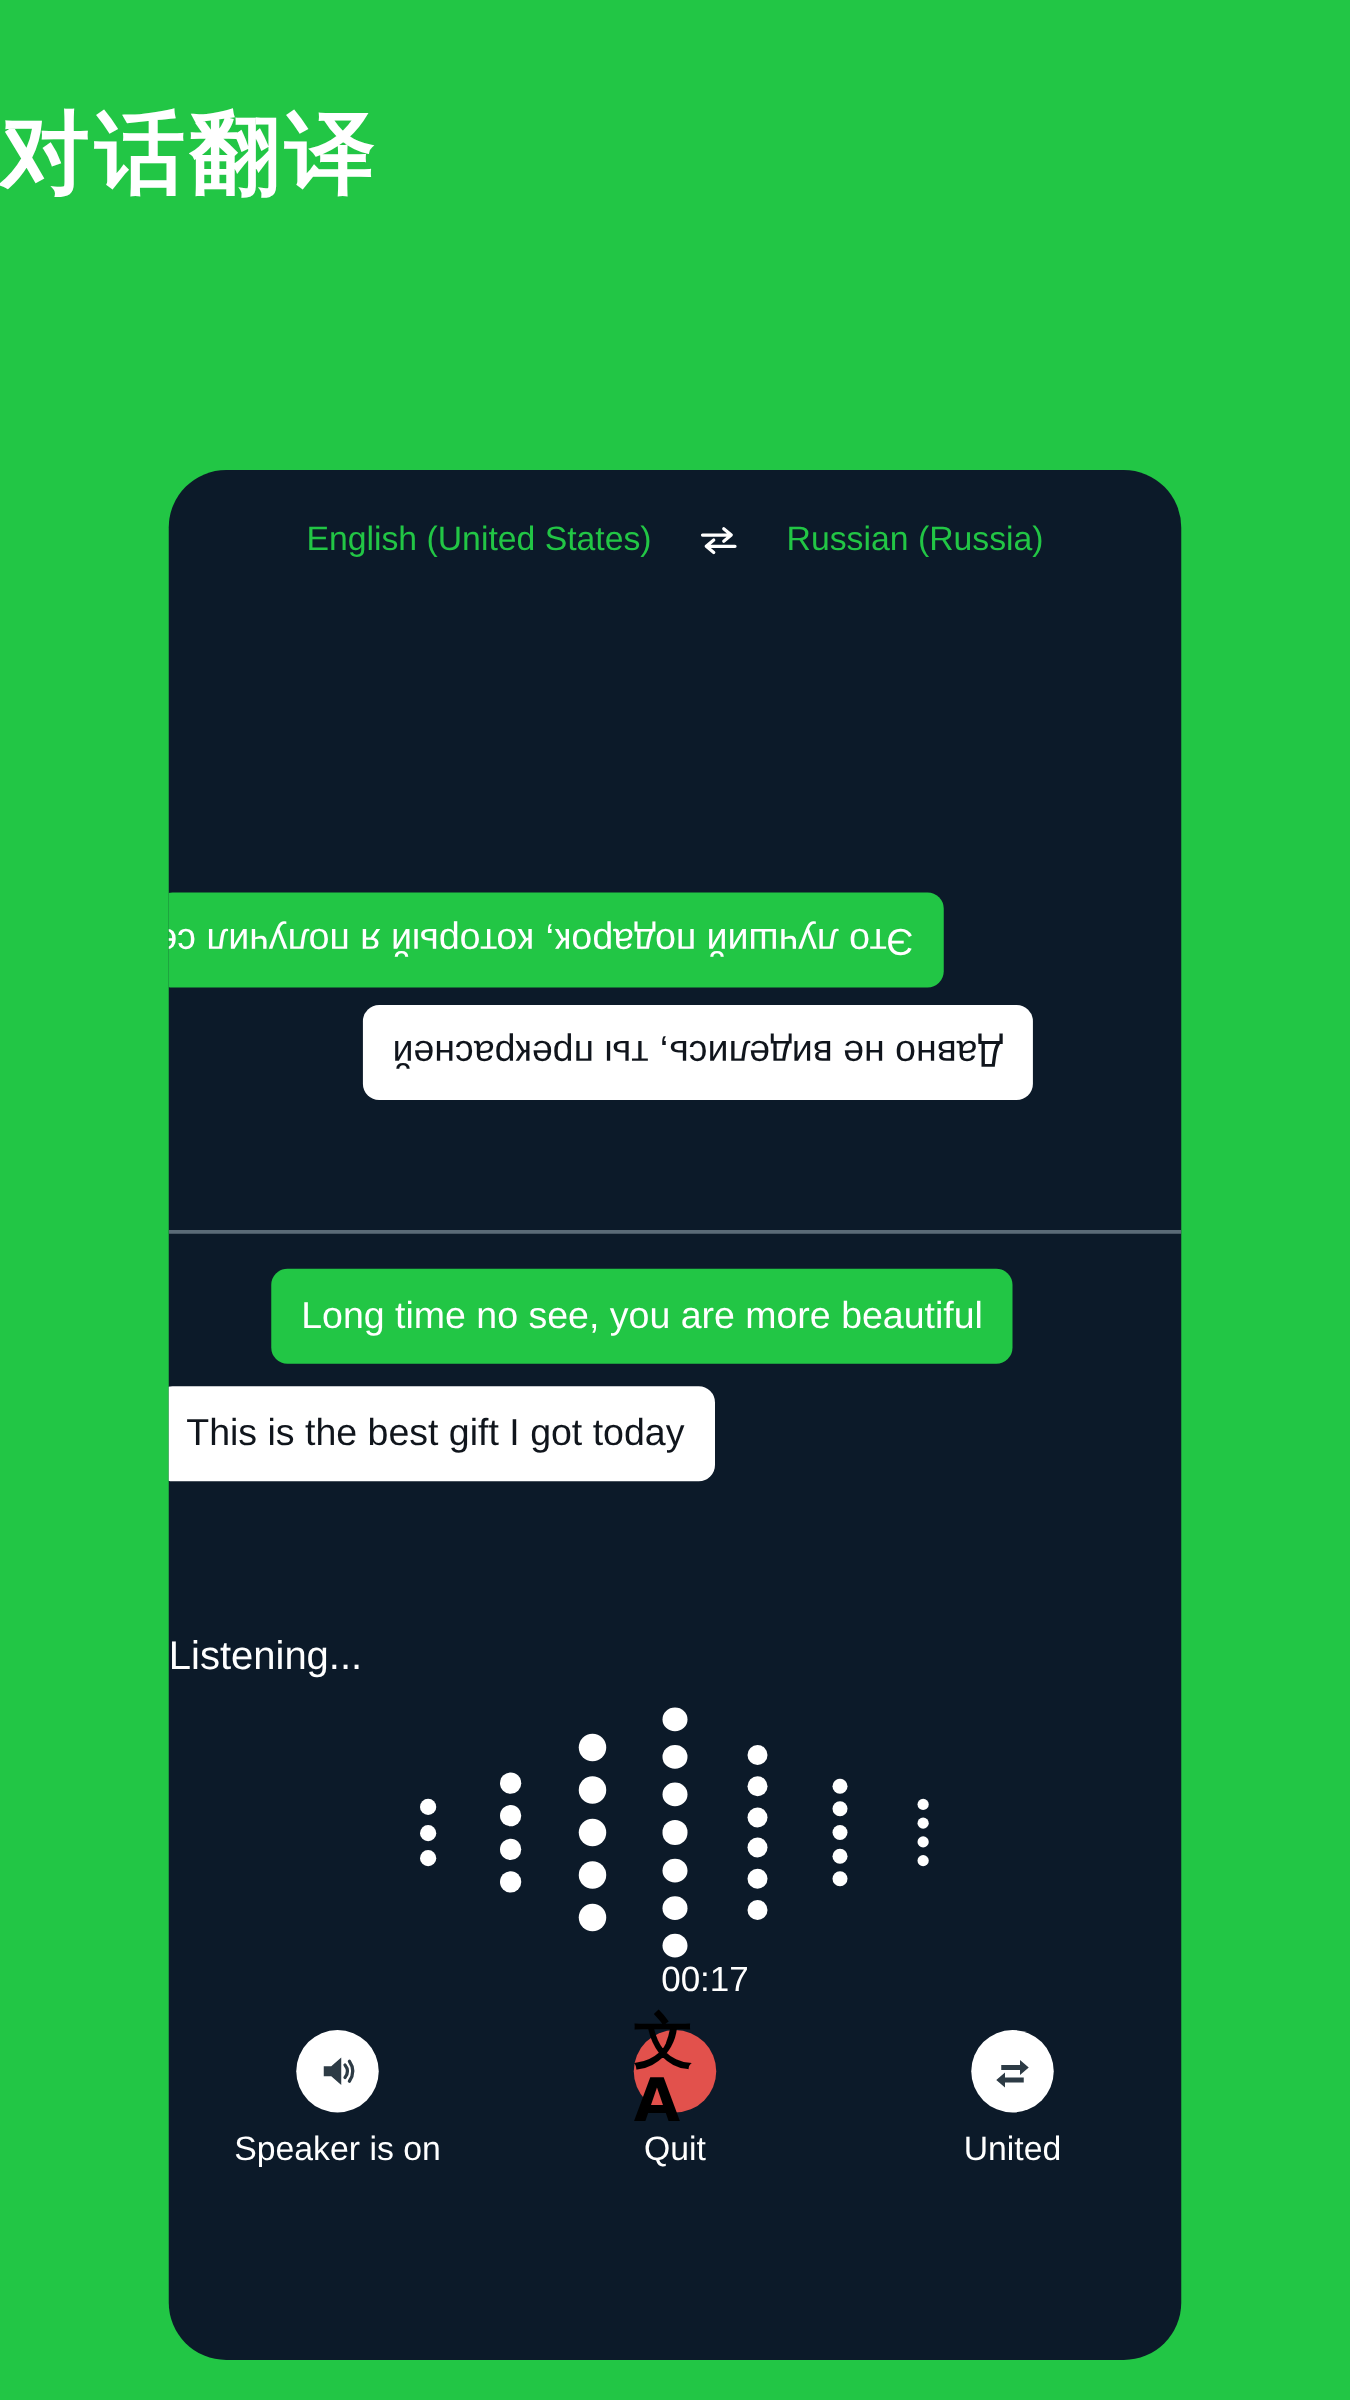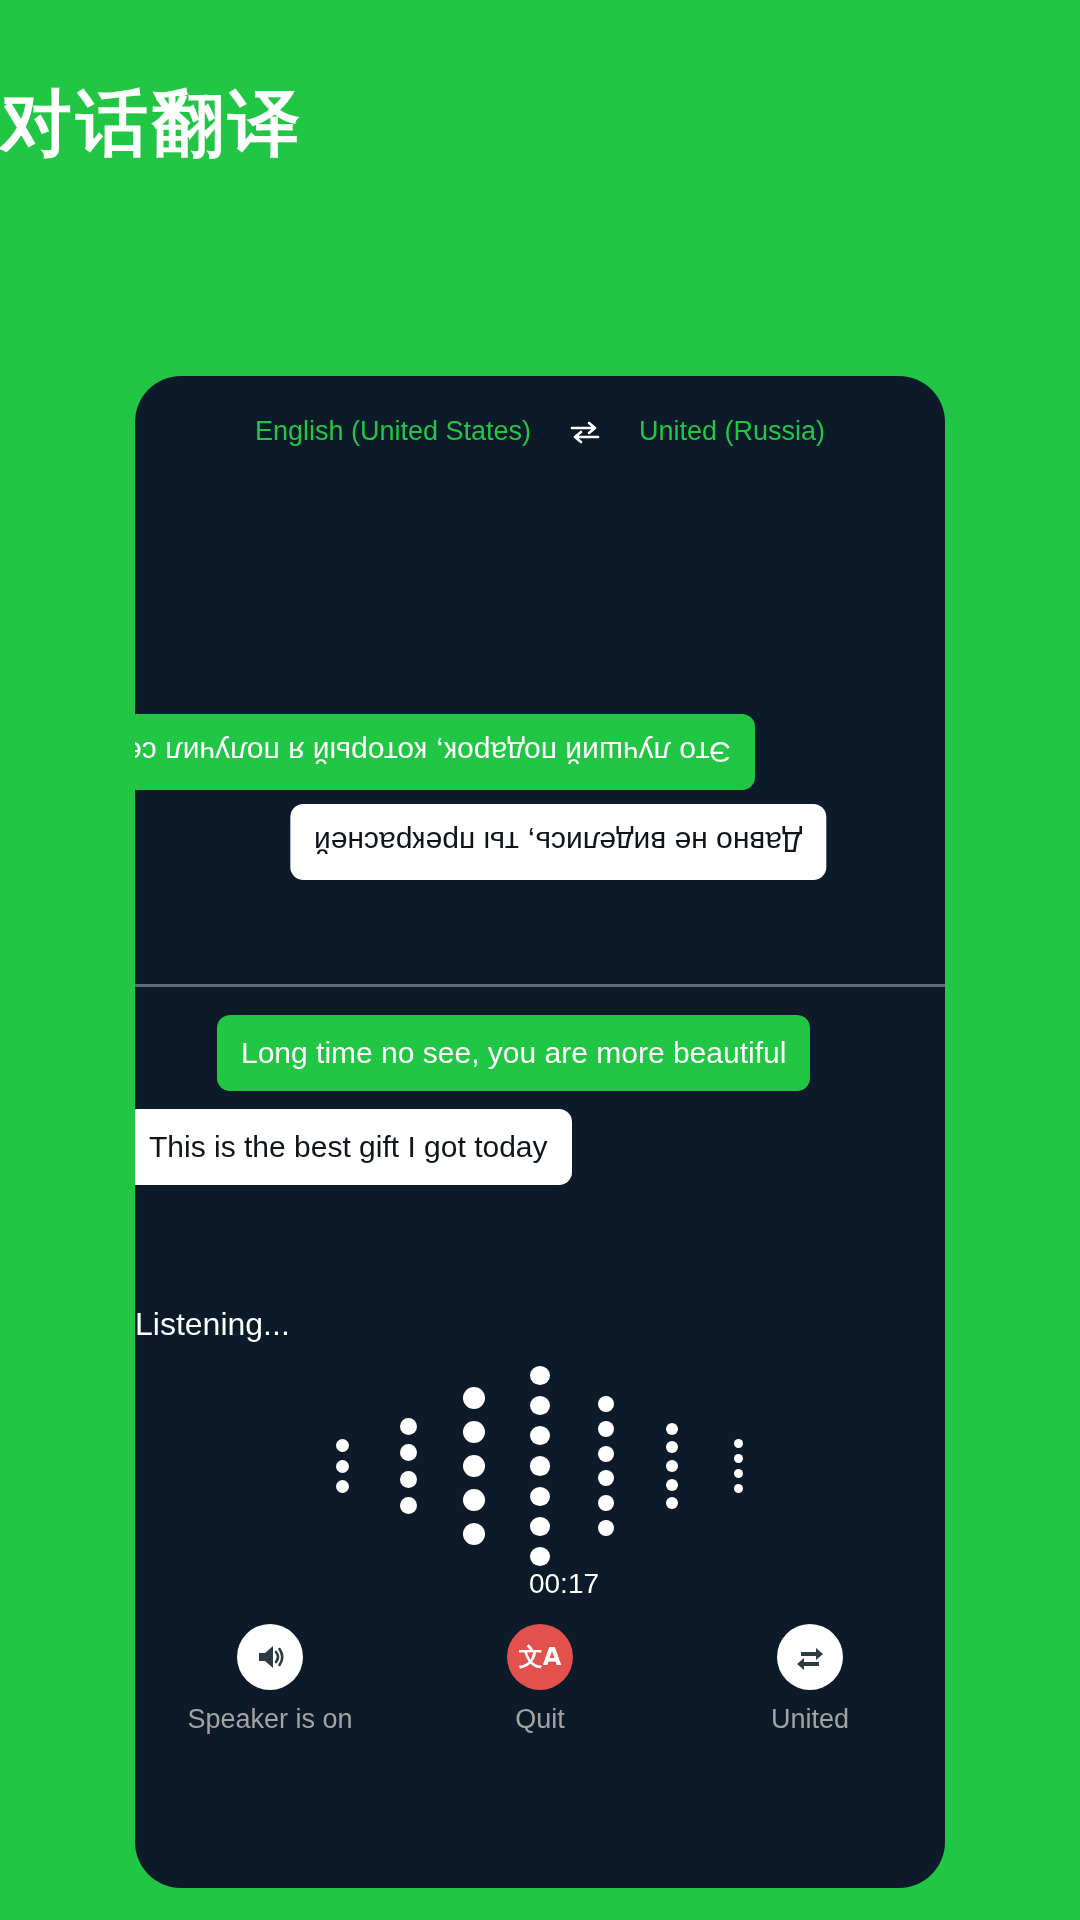--- a/index.html
+++ b/index.html
@@ -102,44 +102,44 @@
   }
   .ctrl {
     width:200px; display:flex; flex-direction:column; align-items:center; gap:14px;
   }
   .ctrl-circle {
     width:66px; height:66px; border-radius:50%;
     display:flex; align-items:center; justify-content:center;
   }
   .ctrl-circle.light { background:#ffffff; }
   .ctrl-circle.danger { background:#e2514c; }
-  .ctrl-label { color:#a3a3a3; font-size:27px; white-space:nowrap; }
+  .ctrl-label { color:#ffffff; font-size:27px; white-space:nowrap; }
   .glyph-cjk {
-    color:#ffffff; font-size:24px; font-weight:bold; line-height:1;
+    color:#000000; font-size:48px; font-weight:bold; line-height:1;
     font-family:"DejaVu Sans", sans-serif;
   }
 </style>
 </head>
 <body>
 
 <div class="stage">
 
   <div class="page-title">对话翻译</div>
 
   <div class="phone">
 
     <div class="lang-bar">
       <span class="lang">English (United States)</span>
       <span class="swap-icon">
         <svg width="30" height="24" viewBox="0 0 30 24" fill="none">
           <path d="M2 8 H24 M19 3 L25 8 L19 13" stroke="#ffffff" stroke-width="2.6" stroke-linecap="round" stroke-linejoin="round"></path>
           <path d="M28 17 H6 M11 12 L5 17 L11 22" stroke="#ffffff" stroke-width="2.6" stroke-linecap="round" stroke-linejoin="round"></path>
         </svg>
       </span>
-      <span class="lang">United (Russia)</span>
+      <span class="lang">Russian (Russia)</span>
     </div>
 
     <div class="pane-top">
       <div class="bubble green flipped b-ru-1">Это лучший подарок, который я получил сегодня</div>
       <div class="bubble white flipped b-ru-2">Давно не виделись, ты прекрасней</div>
     </div>
 
     <div class="divider"></div>
 
     <div class="pane-bottom">

